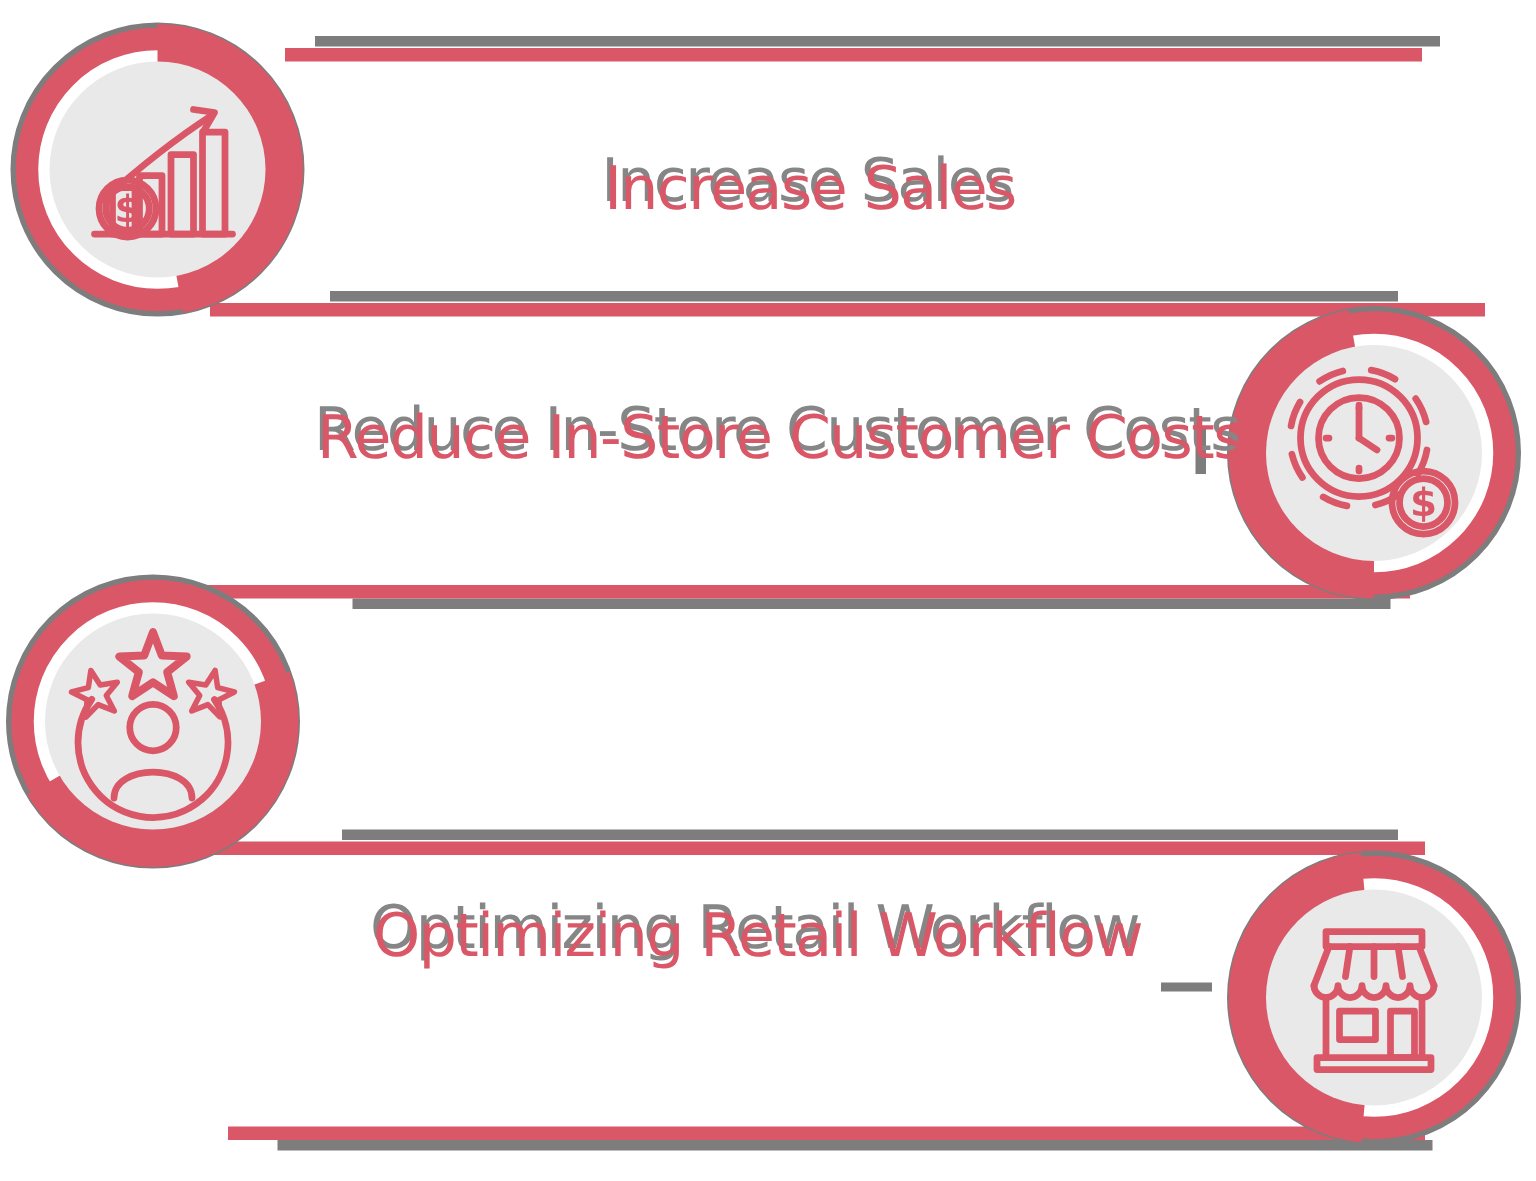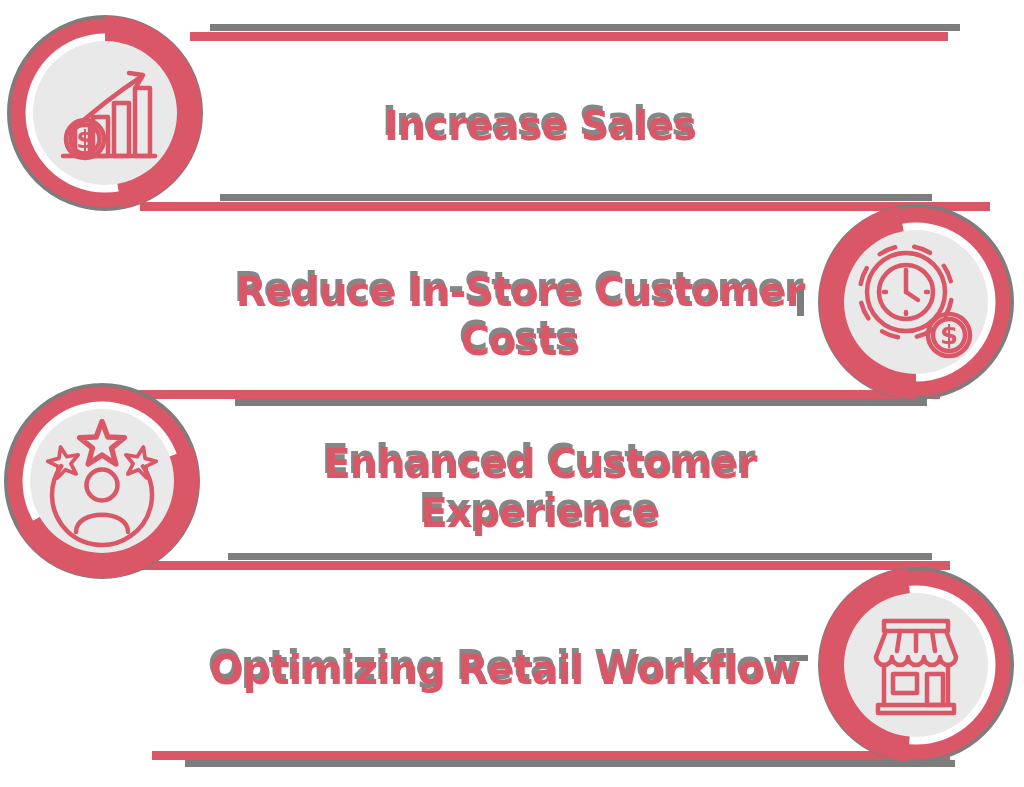--- a/index.html
+++ b/index.html
@@ -7,21 +7,21 @@
     position:relative;width:1024px;height:787px;background:#fff;overflow:hidden;
     font-family:"DejaVu Sans","Liberation Sans",sans-serif;
   }
   
   .hline{position:absolute;height:9px;background:#da5767;z-index:1;}
   .hline-shadow{position:absolute;height:7px;background:#7d7d7d;z-index:0;}
   .gray-dash{position:absolute;background:#7d7d7d;z-index:1;}
   
   .row-title{
     position:absolute;z-index:5;text-align:center;
-    color:#da5767;font-weight:700;font-size:40px;line-height:49px;letter-spacing:-1px;
+    color:#da5767;font-weight:400;font-size:40px;line-height:49px;letter-spacing:-1px;
     text-shadow:-2px -5px 0 #868686;
   }
   
   .badge{position:absolute;width:210px;height:210px;z-index:3;}
   .badge svg.ring{position:absolute;left:0;top:0;width:210px;height:210px;}
   .badge svg.glyph{position:absolute;left:35px;top:35px;width:140px;height:140px;}
   .ic{stroke:#da5767;stroke-width:4.5;fill:none;stroke-linecap:round;stroke-linejoin:round;}
   .coin-txt{fill:#da5767;font-weight:700;font-family:"DejaVu Sans","Liberation Sans",sans-serif;}
 </style>
 </head>
@@ -42,22 +42,21 @@
   <div class="hline" style="left:64px;top:561px;width:886px;"></div>
 
   <div class="hline-shadow" style="left:185px;top:760px;width:770px;"></div>
   <div class="hline" style="left:152px;top:751px;width:798px;"></div>
 
   <div class="gray-dash" style="left:797px;top:286px;width:7px;height:30px;"></div>
   <div class="gray-dash" style="left:774px;top:655px;width:34px;height:6px;"></div>
 
   <div class="row-title" style="left:240px;top:102px;width:600px;">Increase Sales</div>
   <div class="row-title" style="left:170px;top:268px;width:700px;">Reduce In-Store Customer Costs</div>
-  <div class="row-title" style="left:260px;top:440px;width:560px;">Enhanced Customer Experience</div>
-  <div class="row-title" style="left:165px;top:646px;width:680px;">Optimizing Retail Workflow</div>
+  <div class="row-title" style="left:165px;top:600px;width:680px;">Optimizing Retail Workflow</div>
 
   <div class="badge" style="left:0px;top:8px;">
     <svg class="ring" viewBox="0 0 210 210">
       <circle cx="105" cy="105" r="94" fill="none" stroke="#7d7d7d" stroke-width="8"></circle>
       <circle cx="105" cy="105" r="87" fill="none" stroke="#da5767" stroke-width="15"></circle>
       <circle cx="105" cy="105" r="83" fill="none" stroke="#da5767" stroke-width="28" stroke-dasharray="246 276" transform="rotate(-90 105 105)"></circle>
       <circle cx="105" cy="105" r="72" fill="#e9e9e9"></circle>
     </svg>
     <svg class="glyph" viewBox="0 0 140 140">
       <rect class="ic" x="40" y="82" width="15" height="31"></rect>

